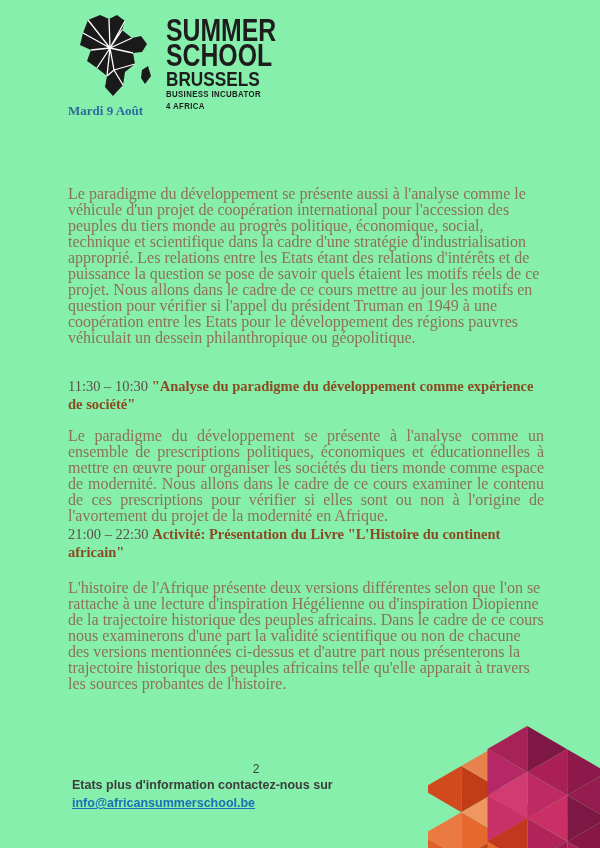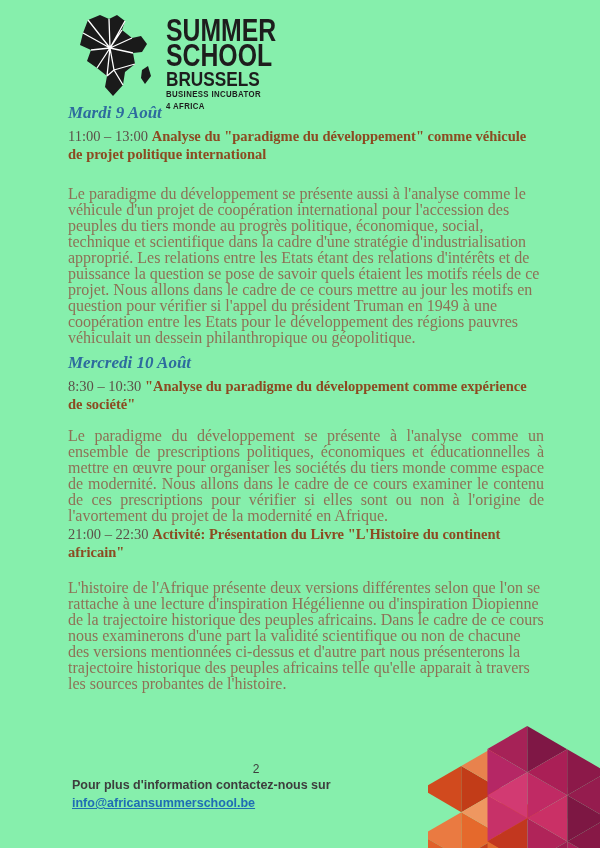--- a/index.html
+++ b/index.html
@@ -26,21 +26,21 @@
     transform:scaleX(0.82); transform-origin:left top; white-space:nowrap;
   }
   .logo-tag {
     font-size:8.5px; font-weight:700; line-height:9.5px; letter-spacing:0.4px;
     transform:scaleX(0.92); transform-origin:left top; white-space:nowrap; margin-top:2px;
   }
 
   
   .date-heading {
     position:absolute; left:68px; width:472px;
-    font-size:17px; font-weight:bold; font-style:italic; color:#2d6b9e;
+    font-size:13px; font-weight:bold; color:#2d6b9e;
   }
   .session-heading {
     position:absolute; left:68px; width:472px;
     font-size:14.5px; line-height:17.5px; color:#5c5048;
   }
   .session-heading .s-title { font-weight:bold; color:#8c4a21; }
   .session-desc {
     position:absolute; left:68px; width:476px;
     font-size:16px; line-height:16px; color:#8e7156;
   }
@@ -73,47 +73,42 @@
       <div class="logo-big">SUMMER</div>
       <div class="logo-big">SCHOOL</div>
       <div class="logo-mid">BRUSSELS</div>
       <div class="logo-tag">BUSINESS INCUBATOR</div>
       <div class="logo-tag">4 AFRICA</div>
     </div>
   </div>
 
   <div class="date-heading" style="top:103px">Mardi 9 Août</div>
 
-  <div class="session-heading" style="top:128px">
-    <span class="s-time">11:00  –  13:00</span>
-    <span class="s-title">Analyse du "paradigme du développement" comme véhicule de projet politique international</span>
-  </div>
 
   <p class="session-desc" style="top:186px">Le paradigme du développement se présente aussi à l'analyse comme le véhicule d'un projet de coopération international pour l'accession des peuples du tiers monde au progrès politique, économique, social, technique et scientifique dans la cadre d'une stratégie d'industrialisation approprié. Les relations entre les Etats étant des relations d'intérêts et de puissance la question se pose de savoir quels étaient les motifs réels de ce projet. Nous allons dans le cadre de ce cours mettre au jour les motifs en question pour vérifier si l'appel du président Truman en 1949 à une coopération entre les Etats pour le développement des régions pauvres véhiculait un dessein philanthropique ou géopolitique.</p>
 
-  <div class="date-heading" style="top:353px">Mercredi 10 Août</div>
 
   <div class="session-heading" style="top:378px">
-    <span class="s-time">8:30 – 10:30</span>
+    <span class="s-time">11:30 – 10:30</span>
     <span class="s-title">"Analyse du paradigme du développement comme expérience de société"</span>
   </div>
 
   <p class="session-desc justify" style="top:428px">Le paradigme du développement se présente à l'analyse comme un ensemble de prescriptions politiques, économiques et éducationnelles à mettre en œuvre pour organiser les sociétés du tiers monde comme espace de modernité. Nous allons dans le cadre de ce cours examiner le contenu de ces prescriptions pour vérifier si elles sont ou non à l'origine de l'avortement du projet de la modernité en Afrique.</p>
 
   <div class="session-heading" style="top:526px">
     <span class="s-time">21:00 – 22:30</span>
     <span class="s-title">Activité: Présentation du Livre "L'Histoire du continent africain"</span>
   </div>
 
   <p class="session-desc" style="top:580px">L'histoire de l'Afrique présente deux versions différentes selon que l'on se rattache à une lecture d'inspiration Hégélienne ou d'inspiration Diopienne de la trajectoire historique des peuples africains. Dans le cadre de ce cours nous examinerons d'une part la validité scientifique ou non de chacune des versions mentionnées ci-dessus et d'autre part nous présenterons la trajectoire historique des peuples africains telle qu'elle apparait à travers les sources probantes de l'histoire.</p>
 
   <div class="footer">
     <div class="page-num">2</div>
     <div class="f-line">
-      <span>Pour plus d'information contactez-nous sur</span>
+      <span>Etats plus d'information contactez-nous sur</span>
       <a href="#">info@africansummerschool.be</a>
     </div>
   </div>
 
   <svg class="corner-art" viewBox="0 0 172 136" xmlns="http://www.w3.org/2000/svg">
 
     <g transform="translate(-88,124) rotate(-30)">
       <polygon points="94,0 140,0 117,40" fill="#d14a1e"></polygon>
       <polygon points="140,0 117,40 163,40" fill="#c23c18"></polygon>
       <polygon points="140,0 186,0 163,40" fill="#e8824d"></polygon>

